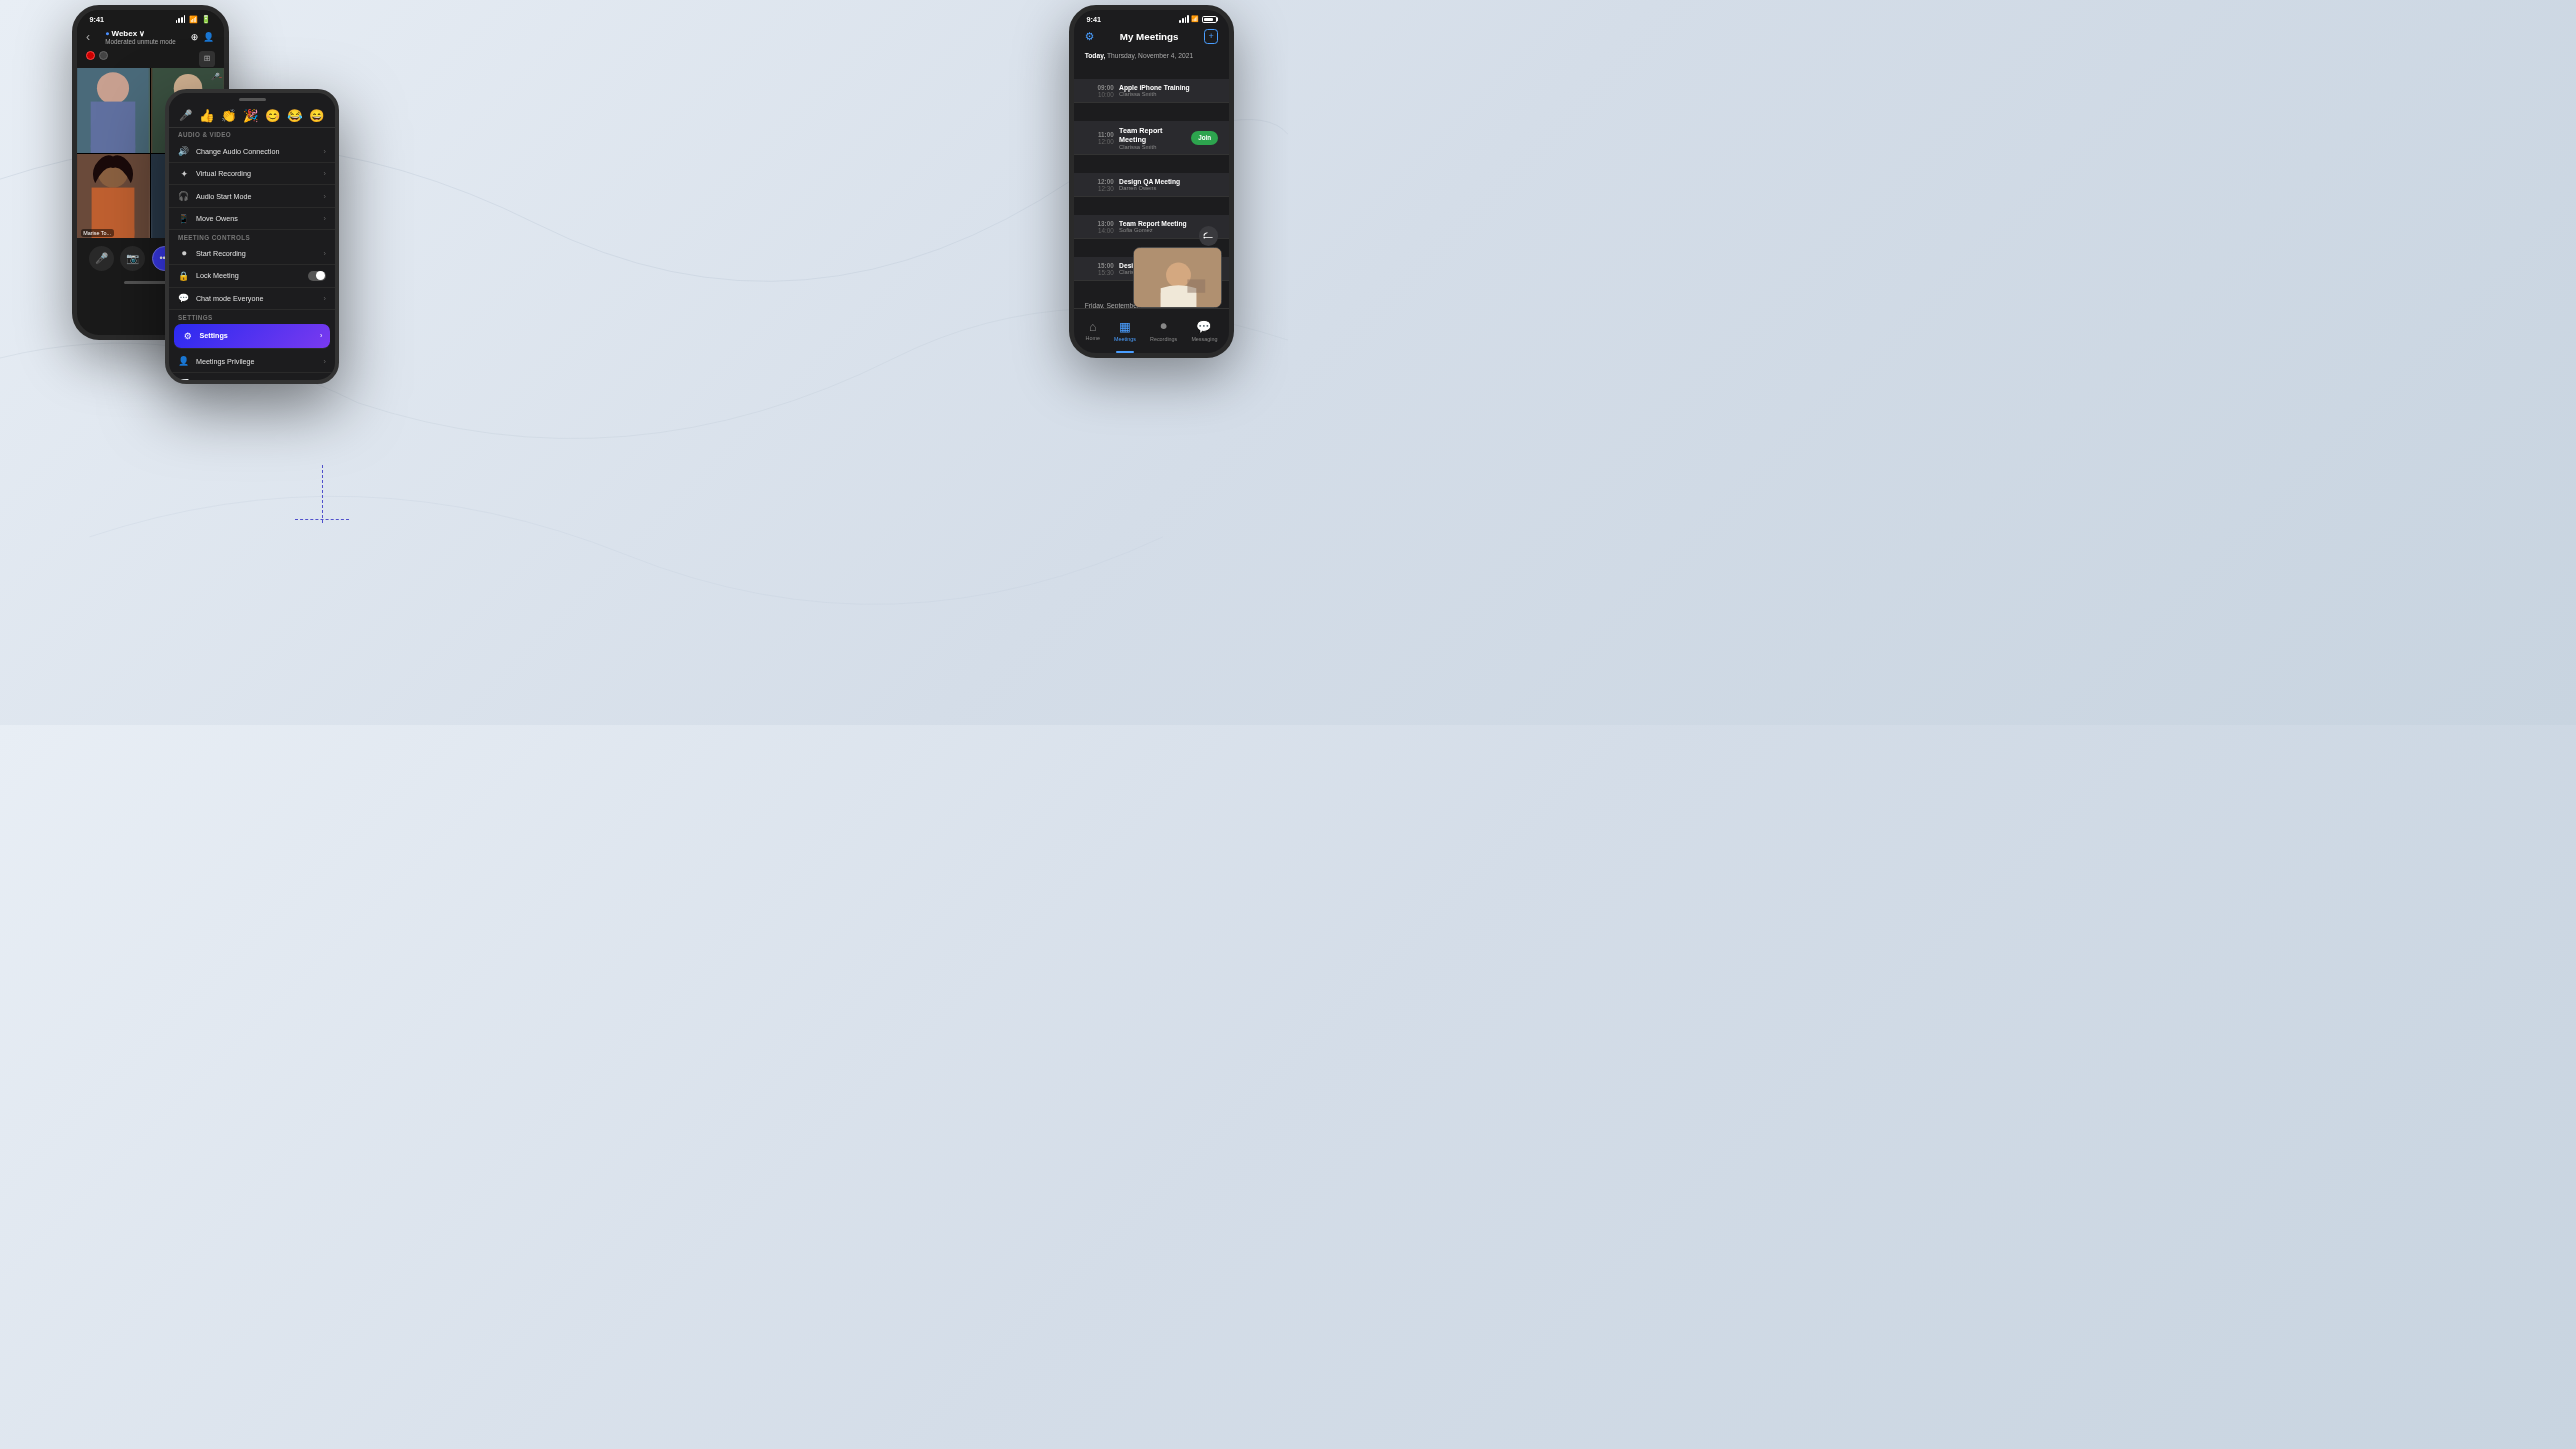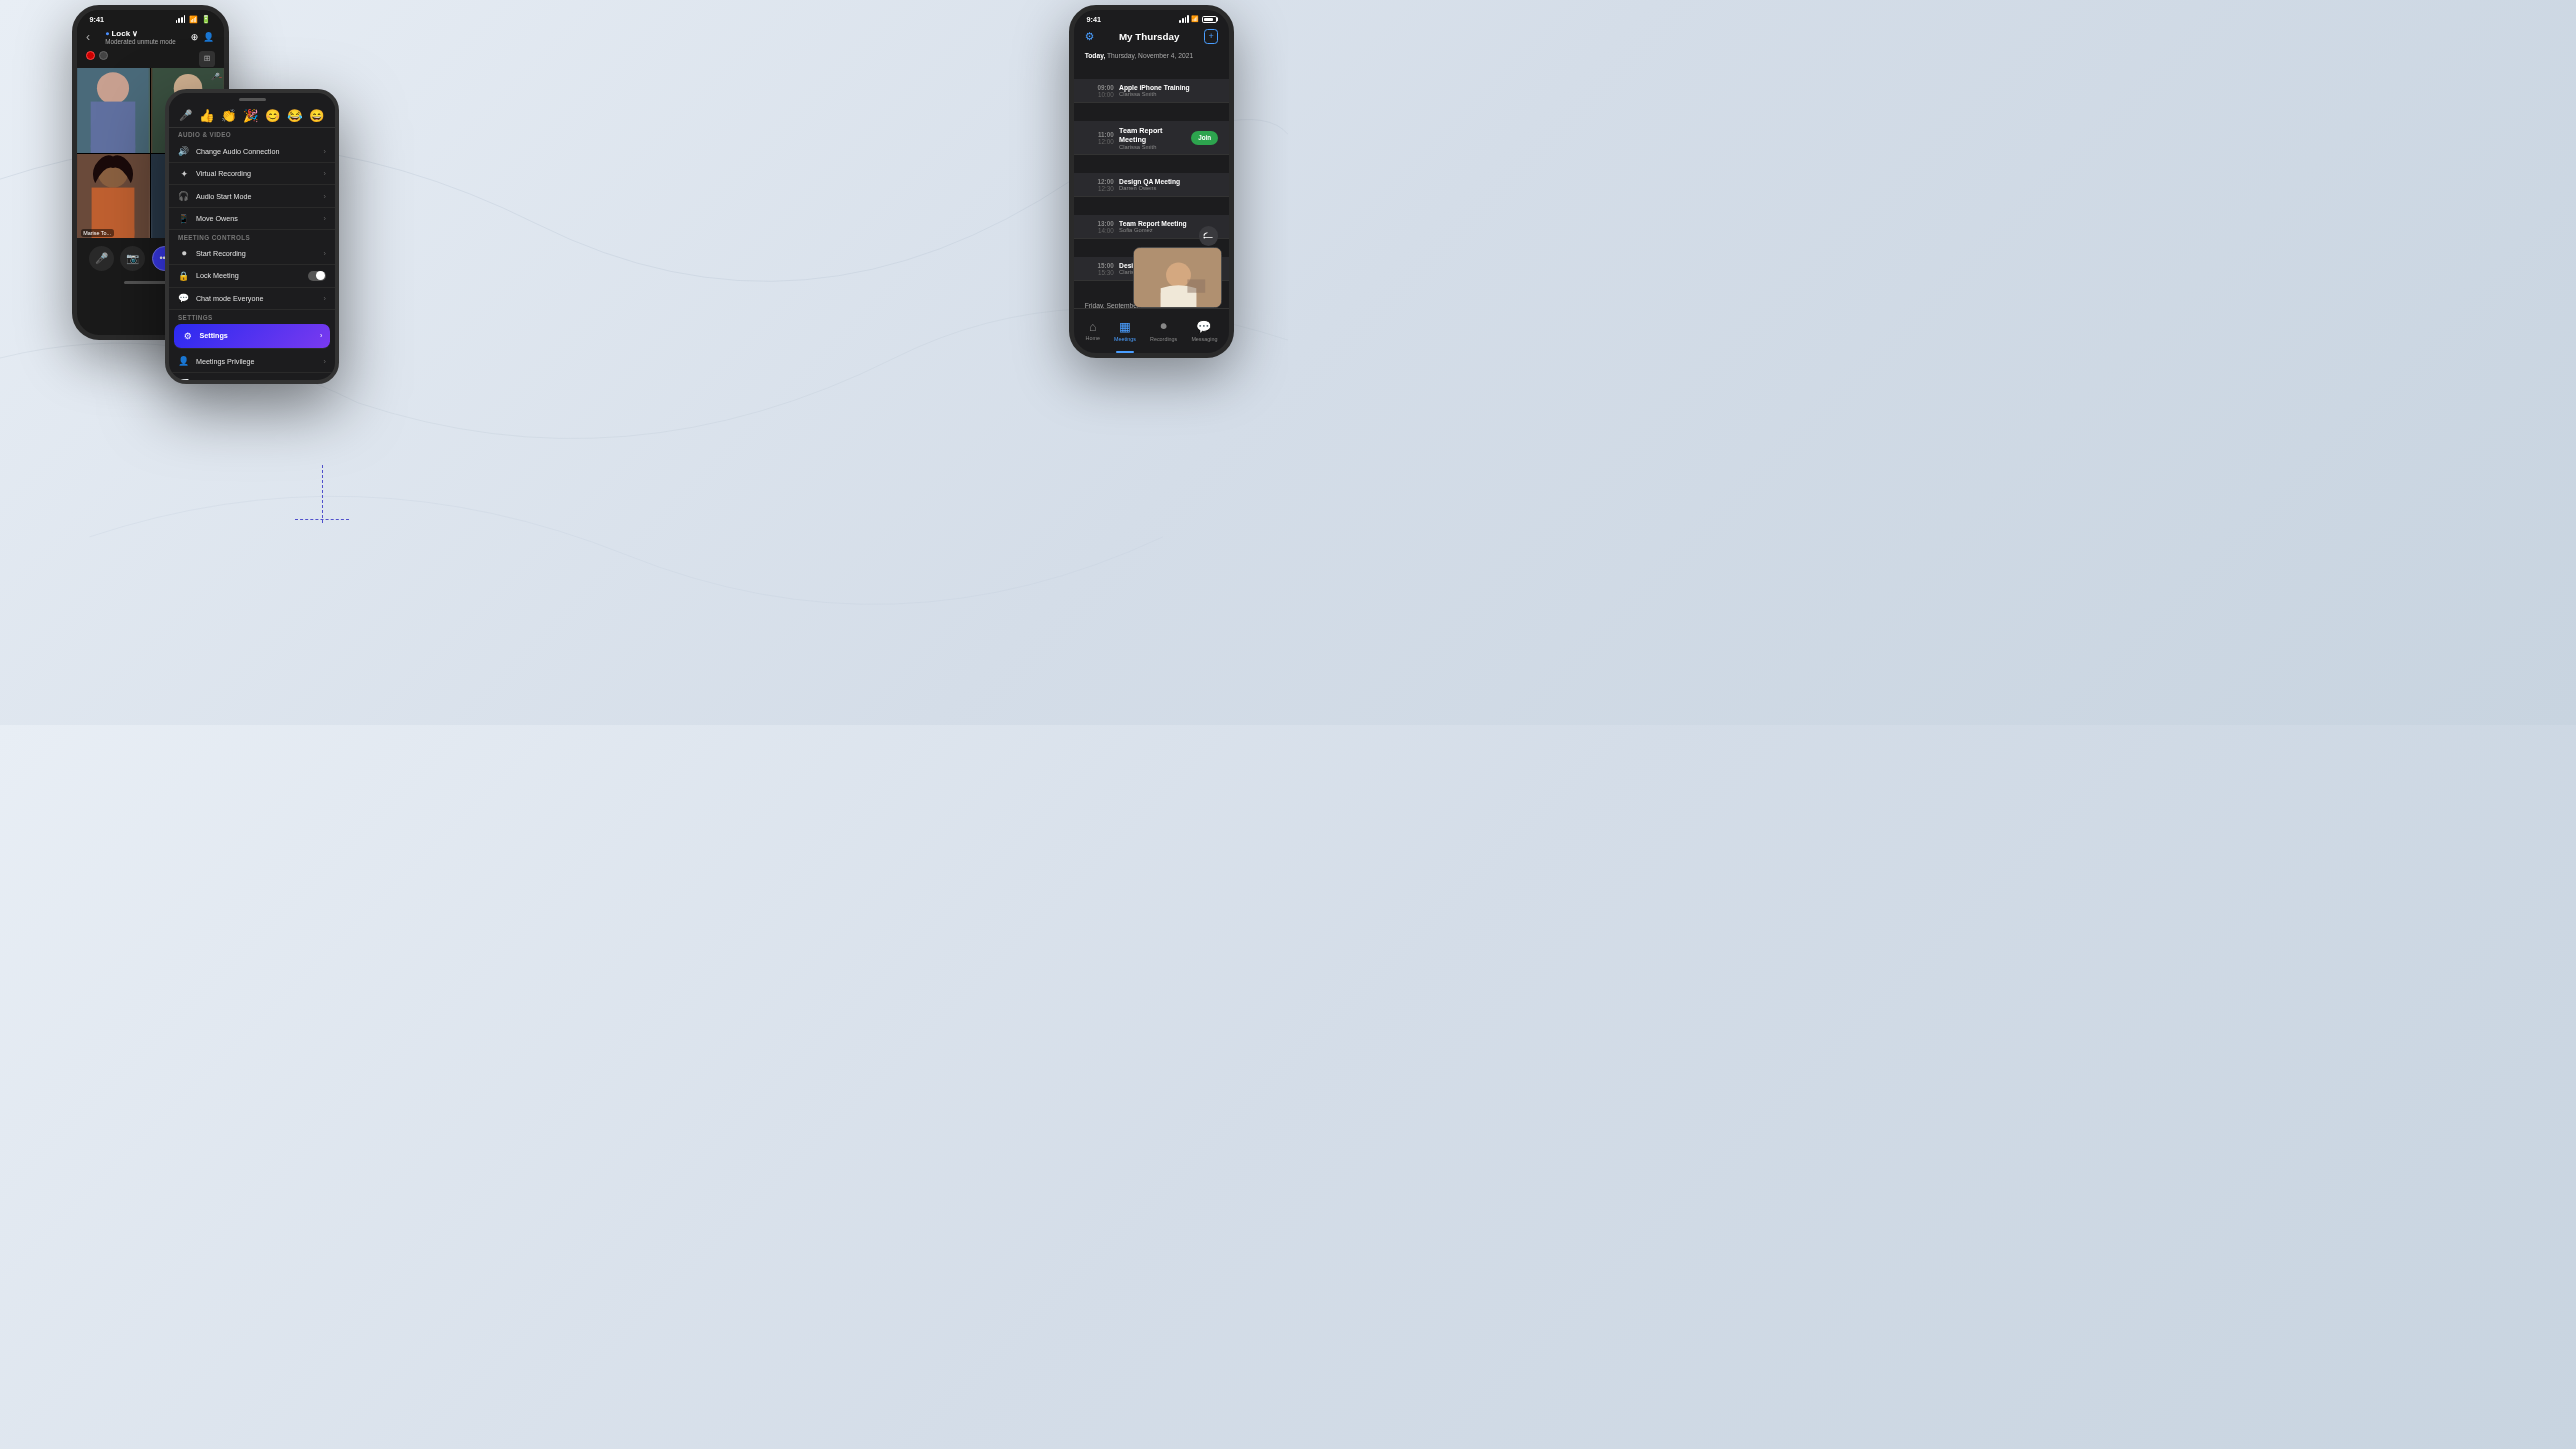--- a/index.html
+++ b/index.html
@@ -452,21 +452,21 @@
       <span>📶</span>
       <span style="font-size:8px;">🔋</span>
     </div>
   </div>
 
   <div class="webex-header">
     <span class="back-btn">‹</span>
     <div class="title-area">
       <div class="app-name">
         <span style="color:#4a8fff;font-size:7.2px;">●</span>
-        <span>Lock</span>
+        <span>Webex</span>
         <span>∨</span>
       </div>
       <div class="subtitle">Moderated unmute mode</div>
     </div>
     <div class="icons">
       <span>⊕</span>
       <span>👤</span>
     </div>
   </div>
 
@@ -649,21 +649,21 @@
       <span style="font-size:6.3px;">📶</span>
       <div style="width:14.3px;height:7.2px;border:0.9px solid white;border-radius:1.8px;padding:0.9px;position:relative;">
         <div style="width:85%;height:100%;background:white;border-radius:0.9px;"></div>
         <div style="width:1.8px;height:3.6px;background:white;border-radius:0.9px;position:absolute;right:-2.7px;top:50%;transform:translateY(-50%);"></div>
       </div>
     </div>
   </div>
 
   <div class="meetings-header">
     <div class="gear-icon">⚙</div>
-    <span class="title">My Thursday</span>
+    <span class="title">My Meetings</span>
     <div class="add-icon">+</div>
   </div>
 
   <div class="date-label">
     <strong>Today,</strong>
     <span>Thursday, November 4, 2021</span>
   </div>
 
   <div class="meeting-item">
     <div class="meeting-time">

